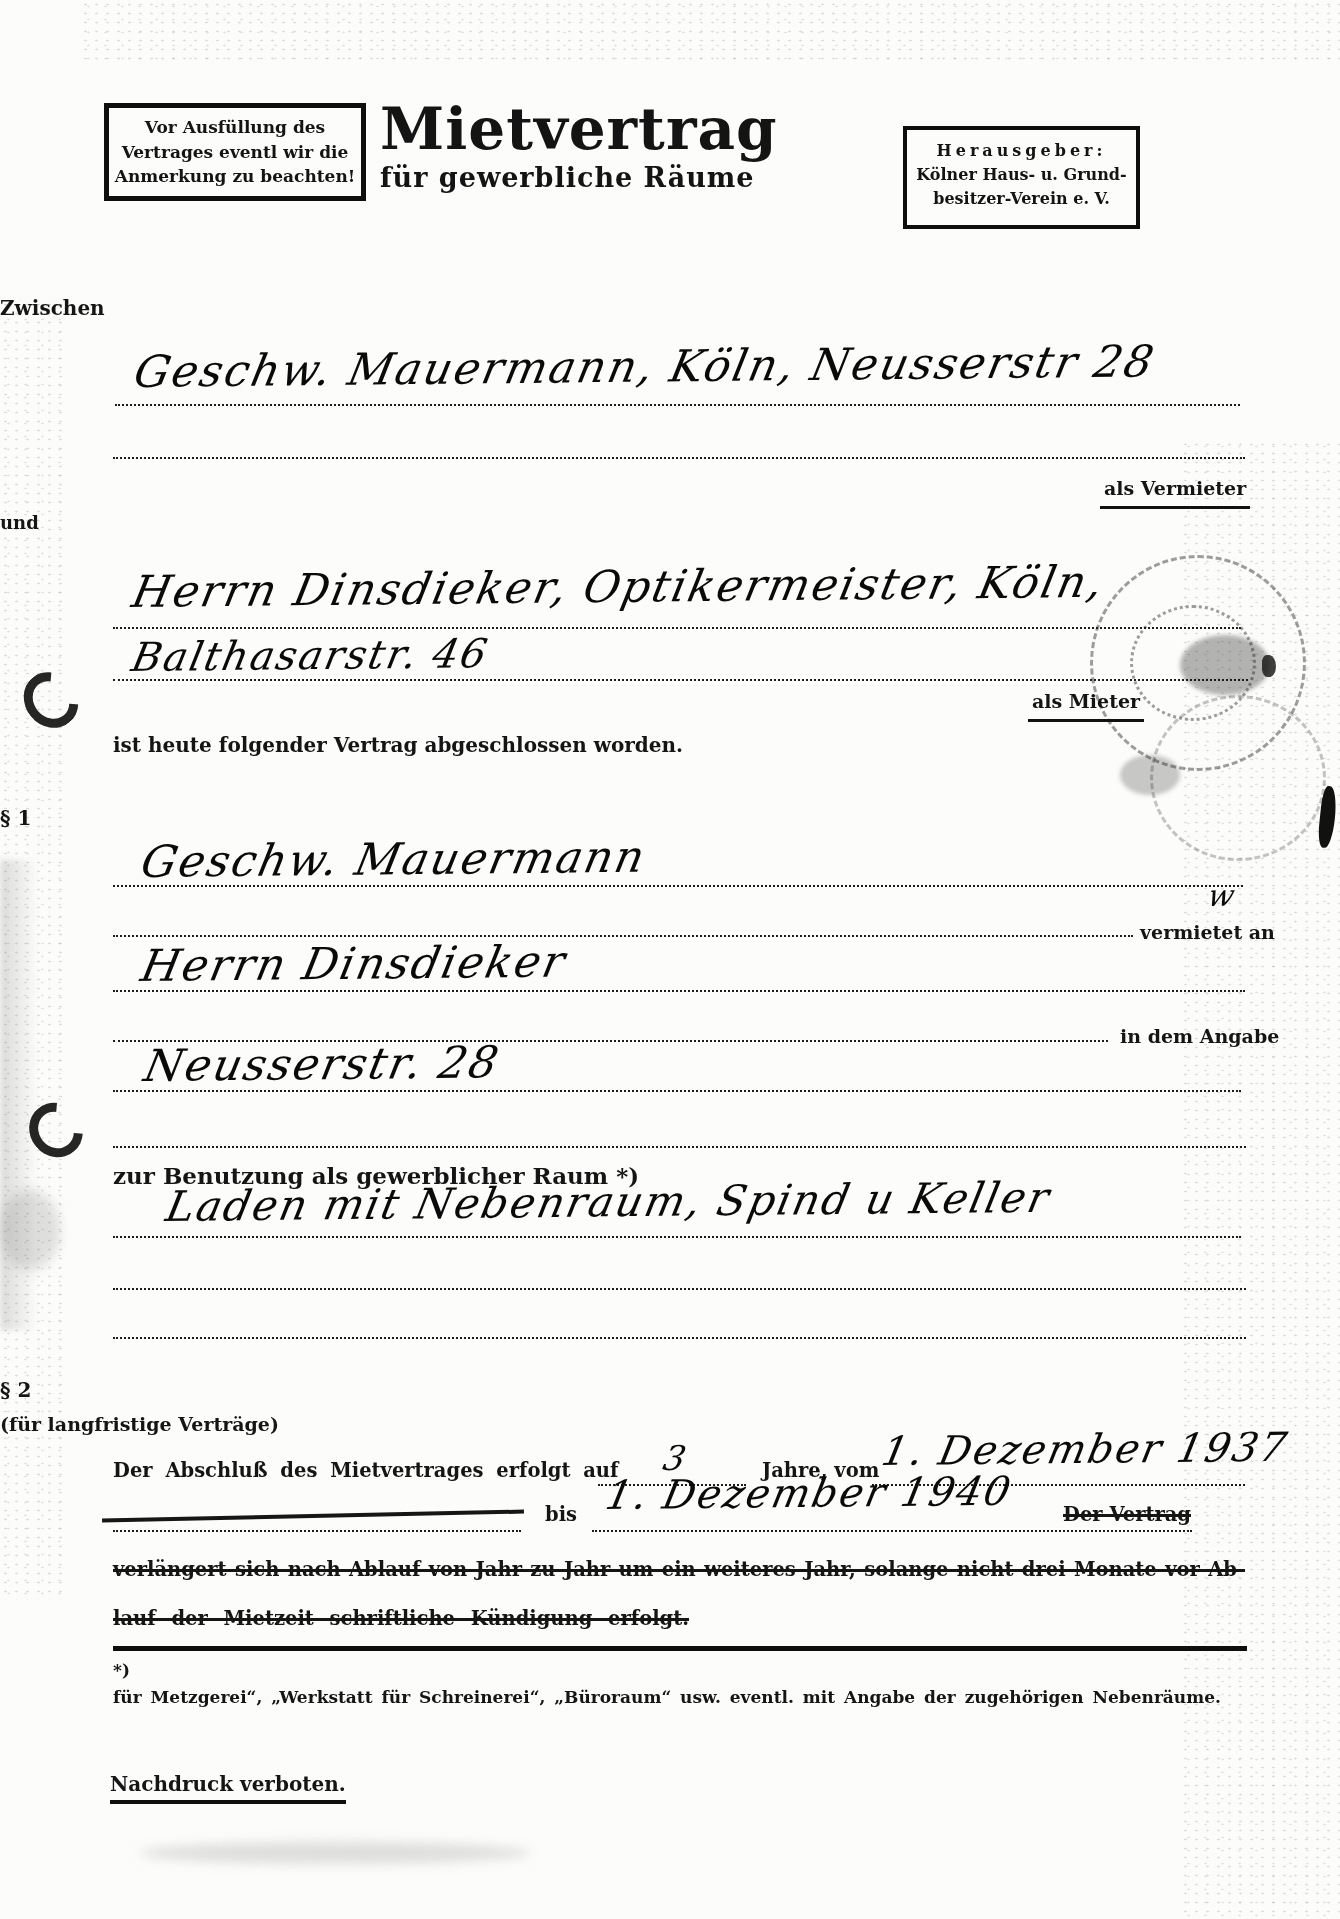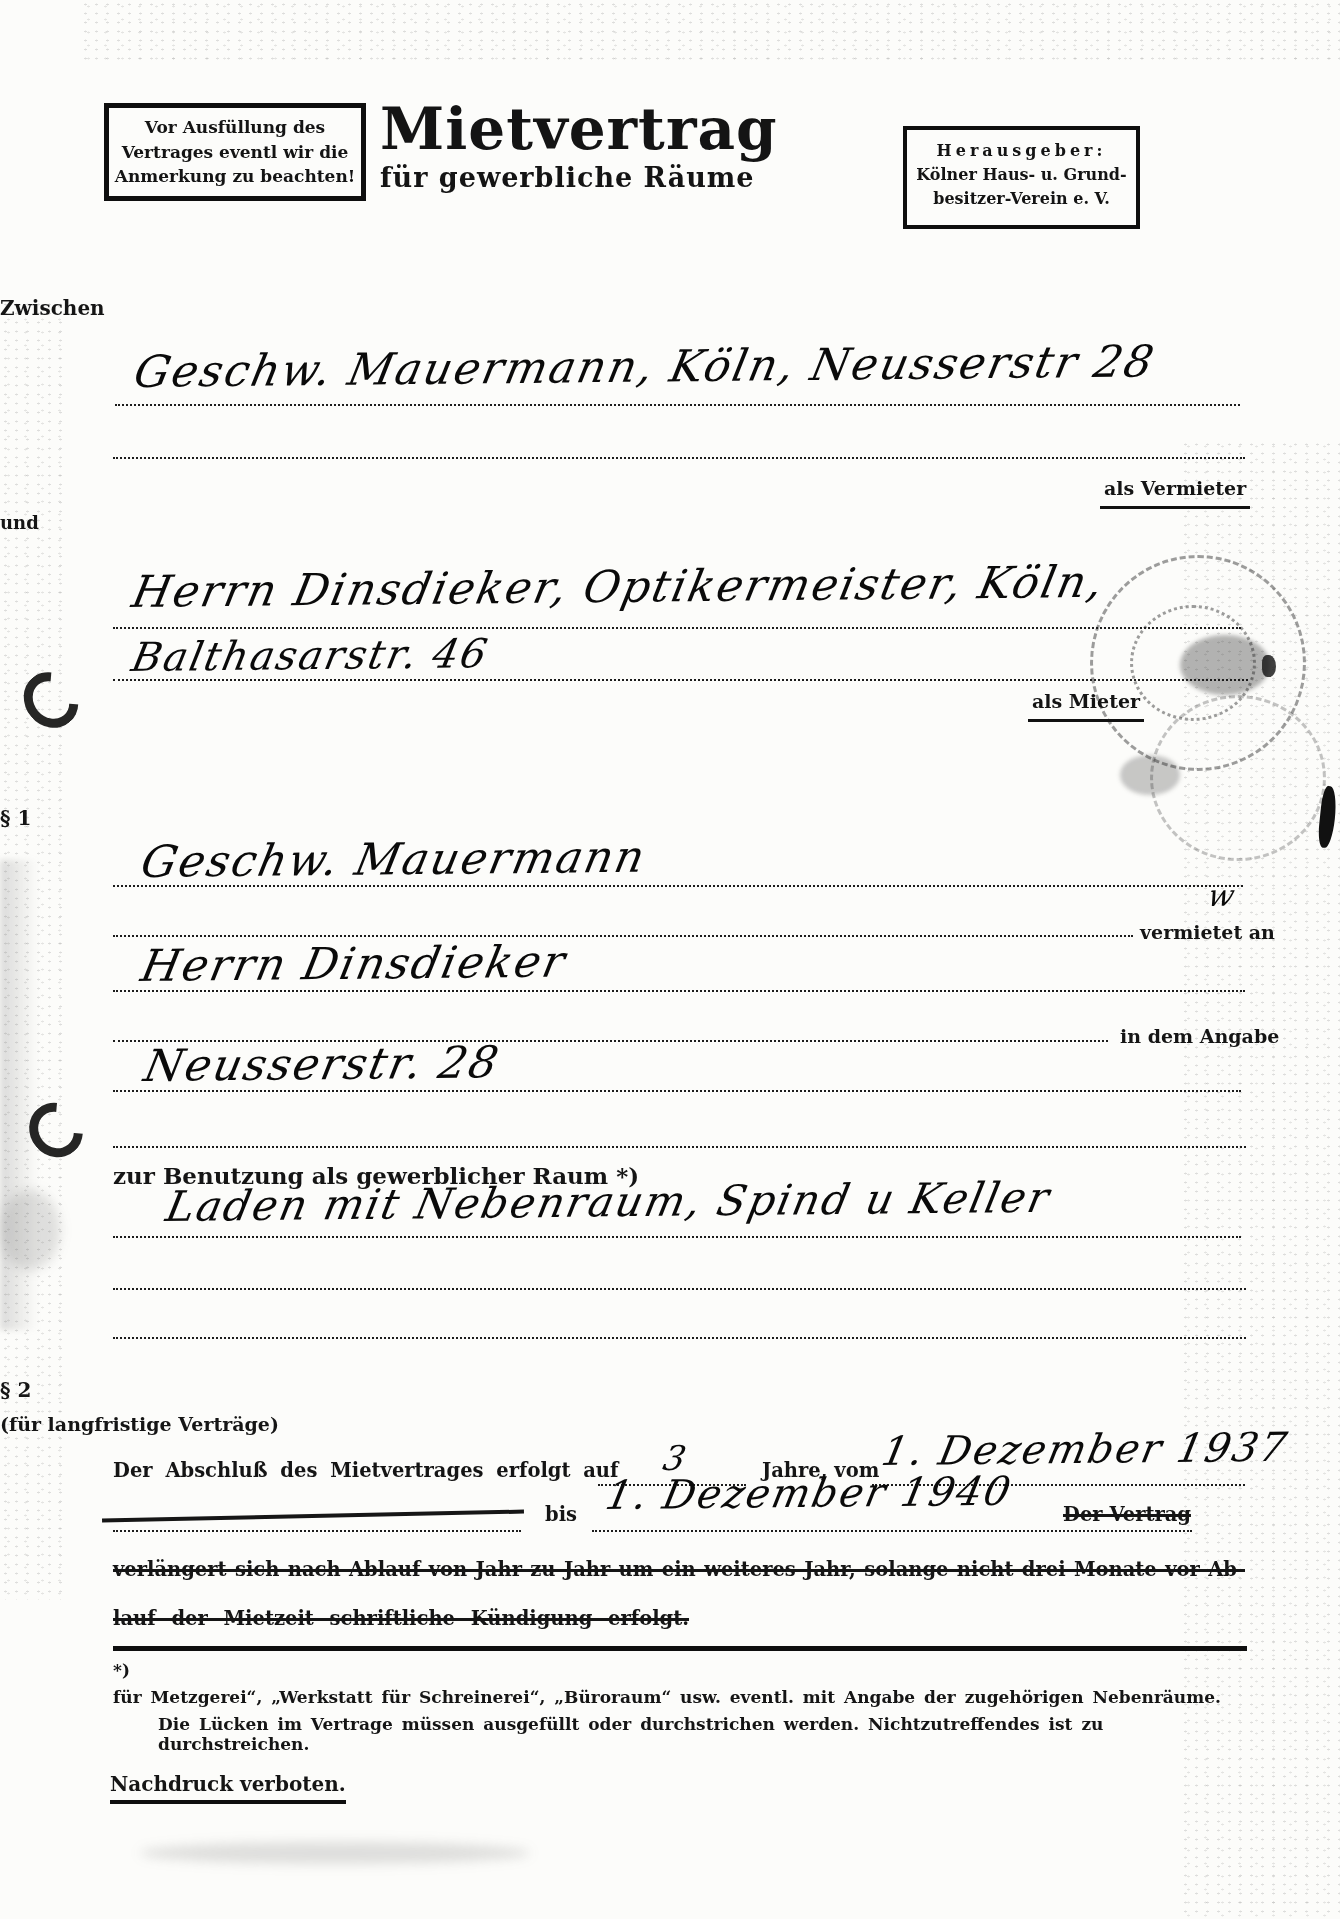--- a/index.html
+++ b/index.html
@@ -91,20 +91,21 @@
   <div class="abs role" style="left:1100px;top:477px;">als Vermieter</div>
 
   <div class="abs pr center" style="left:0;top:512px;width:1145px;font-size:18px;">und</div>
 
   <div class="abs hw hw-lg" style="left:128px;top:566px;">Herrn Dinsdieker, Optikermeister, Köln,</div>
   <div class="abs dotl" style="left:113px;top:627px;width:1128px;"></div>
   <div class="abs hw hw-md" style="left:128px;top:634px;">Balthasarstr. 46</div>
   <div class="abs dotl" style="left:113px;top:679px;width:1135px;"></div>
   <div class="abs role" style="left:1028px;top:690px;">als Mieter</div>
 
+  <div class="abs pr" style="left:113px;top:733px;font-size:20px;">ist heute folgender Vertrag abgeschlossen worden.</div>
 
   <div class="abs pr center" style="left:0;top:806px;width:1280px;font-size:20px;">§ 1</div>
 
   <div class="abs hw hw-lg" style="left:137px;top:836px;">Geschw. Mauermann</div>
   <div class="abs dotl" style="left:113px;top:885px;width:1130px;"></div>
 
   <div class="abs dotl" style="left:113px;top:935px;width:1020px;"></div>
   <div class="abs hw hw-sm" style="left:1205px;top:878px;font-size:30px;">w</div>
   <div class="abs pr" style="left:1140px;top:921px;font-size:19px;">vermietet an</div>
 
@@ -142,17 +143,16 @@
   <div class="abs hw hw-md" style="left:602px;top:1472px;">1. Dezember 1940</div>
   <div class="abs pr struck" style="left:1063px;top:1503px;font-size:19.5px;">Der Vertrag</div>
 
   <div class="abs pr struck just" style="left:113px;top:1558px;width:1132px;font-size:19.5px;">verlängert sich nach Ablauf von Jahr zu Jahr um ein weiteres Jahr, solange nicht drei Monate vor Ab-</div>
   <div class="abs pr struck" style="left:113px;top:1607px;font-size:19.5px;word-spacing:9px;">lauf der Mietzeit schriftliche Kündigung erfolgt.</div>
 
   <div class="abs rule-thick" style="left:113px;top:1646px;width:1134px;"></div>
 
   <div class="abs pr" style="left:113px;top:1660px;font-size:17px;">*)</div>
   <div class="abs pr" style="left:113px;top:1687px;width:1132px;font-size:17px;word-spacing:3px;">für Metzgerei“, „Werkstatt für Schreinerei“, „Büroraum“ usw. eventl. mit Angabe der zugehörigen Nebenräume.</div>
-  <div class="abs pr" style="left:158px;top:1714px;width:1090px;font-size:17px;word-spacing:3px;">Die Lücken im Vertrage müssen ausgefüllt oder durchstrichen werden.  Nichtzutreffendes ist zu durchstreichen.</div>
 
   <div class="abs pr underline-thick" style="left:110px;top:1772px;font-size:20px;">Nachdruck verboten.</div>
 
 </div>
 
 </body></html>

